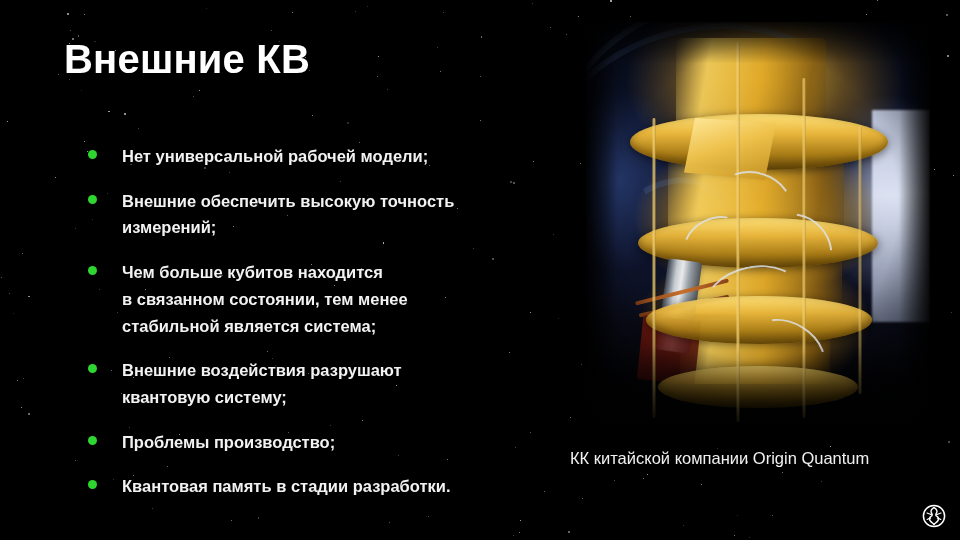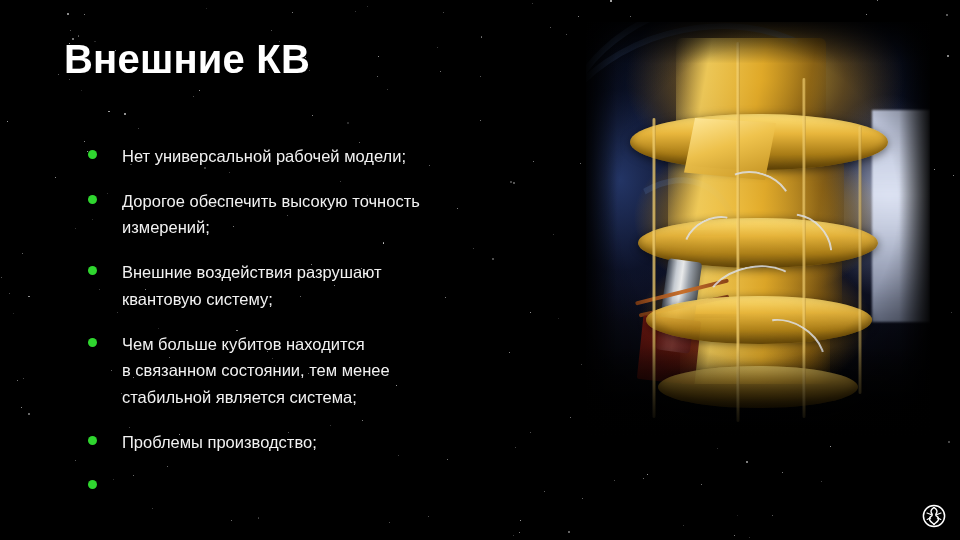--- a/index.html
+++ b/index.html
@@ -47,20 +47,21 @@
     white-space: nowrap;
     line-height: 1.15;
   }
 
   
   #bullets {
     position: absolute;
     left: 88px;
     top: 143px;
     width: 430px;
+    font-weight: bold;
   }
   .bullet-row {
     display: flex;
     align-items: flex-start;
     margin-bottom: 18px;
   }
   .bullet-dot {
     width: 9px;
     height: 9px;
     border-radius: 50%;
@@ -410,40 +411,41 @@
 
   <div id="title">Внешние КВ</div>
 
   <div id="bullets">
     <div class="bullet-row">
       <span class="bullet-dot"></span>
       <span class="bullet-text">Нет универсальной рабочей модели;</span>
     </div>
     <div class="bullet-row">
       <span class="bullet-dot"></span>
-      <span class="bullet-text">Дорогое обеспечить высокую точность
+      <span class="bullet-text">Внешние обеспечить высокую точность
 измерений;</span>
-    </div>
-    <div class="bullet-row">
-      <span class="bullet-dot"></span>
-      <span class="bullet-text">Внешние воздействия разрушают
-квантовую систему;</span>
     </div>
     <div class="bullet-row">
       <span class="bullet-dot"></span>
       <span class="bullet-text">Чем больше кубитов находится
 в связанном состоянии, тем менее
 стабильной является система;</span>
     </div>
     <div class="bullet-row">
       <span class="bullet-dot"></span>
+      <span class="bullet-text">Внешние воздействия разрушают
+квантовую систему;</span>
+    </div>
+    <div class="bullet-row">
+      <span class="bullet-dot"></span>
       <span class="bullet-text">Проблемы производство;</span>
     </div>
     <div class="bullet-row">
       <span class="bullet-dot"></span>
+      <span class="bullet-text">Квантовая память в стадии разработки.</span>
     </div>
   </div>
 
   <div id="photo-wrap">
     <div id="photo">
       <div class="arc a1"></div>
       <div class="arc a2"></div>
       <div class="arc a3"></div>
       <div class="panel"></div>
       <div class="gold-body gb1"></div>
@@ -465,20 +467,21 @@
       <div class="rod r4"></div>
       <div class="cable c1"></div>
       <div class="cable c2"></div>
       <div class="cable c3"></div>
       <div class="cable c4"></div>
       <div class="cable c5"></div>
     </div>
     <div id="photo-vignette"></div>
   </div>
 
+  <div id="caption">КК китайской компании Origin Quantum</div>
 
   <div id="logo">
     <svg id="logo-mark" width="24" height="24" viewBox="0 0 24 24">
       <circle cx="12" cy="12" r="10.6" fill="none" stroke="#ffffff" stroke-width="1.5"></circle>
       <path d="M12 3.6 C9.2 5.0 8.4 7.3 9.6 9.2 C10.5 10.6 10.4 11.6 9.0 12.3
                C7.3 13.2 7.0 15.4 8.3 17.0 C9.3 18.3 10.8 19.2 12 20.4" fill="none" stroke="#ffffff" stroke-width="1.4" stroke-linecap="round"></path>
       <path d="M12 3.6 C14.8 5.0 15.6 7.3 14.4 9.2 C13.5 10.6 13.6 11.6 15.0 12.3
                C16.7 13.2 17.0 15.4 15.7 17.0 C14.7 18.3 13.2 19.2 12 20.4" fill="none" stroke="#ffffff" stroke-width="1.4" stroke-linecap="round"></path>
       <path d="M5.0 9.0 C6.8 9.8 8.2 10.4 9.4 10.6" fill="none" stroke="#ffffff" stroke-width="1.2" stroke-linecap="round"></path>
       <path d="M19.0 9.0 C17.2 9.8 15.8 10.4 14.6 10.6" fill="none" stroke="#ffffff" stroke-width="1.2" stroke-linecap="round"></path>

